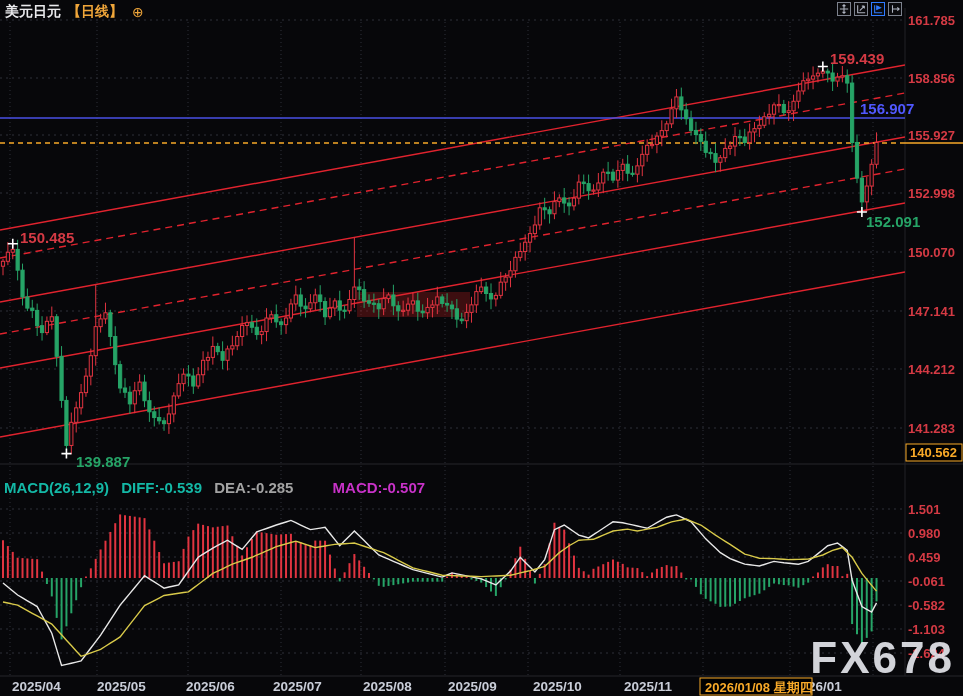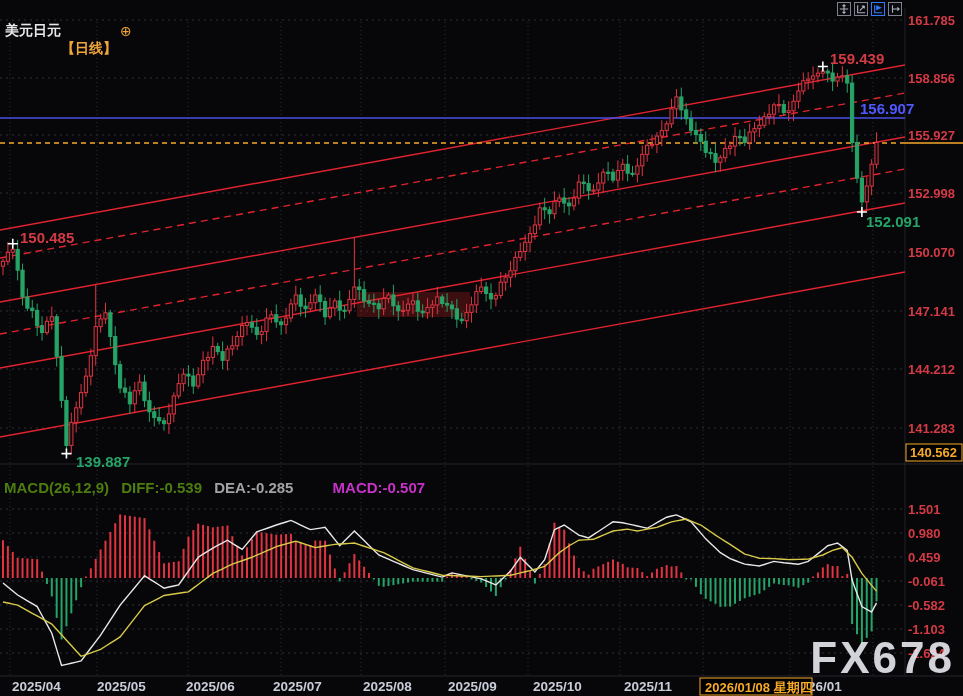--- a/index.html
+++ b/index.html
@@ -1,30 +1,30 @@
 <!DOCTYPE html>
 <html><head>
 <meta charset="utf-8">
 <style>
   html,body{margin:0;padding:0;background:#07070a;}
   #app{position:relative;width:963px;height:696px;background:#07070a;overflow:hidden;
        font-family:"Liberation Sans","DejaVu Sans",sans-serif;}
   #chart{position:absolute;left:0;top:0;}
-  .hdr{position:absolute;left:5px;top:3px;font-size:14px;font-weight:bold;z-index:5;display:flex;align-items:center;gap:0;}
+  .hdr{position:absolute;left:5px;top:3px;font-size:14px;font-weight:bold;z-index:5;display:flex;align-items:center;gap:6px;}
   .hdr .t1{color:#e9e9ec;}
-  .hdr .t2{color:#f0a63a;margin-top:37px;}
+  .hdr .t2{color:#f0a63a;}
   .hdr .plus{color:#f0a63a;font-weight:normal;font-size:14px;margin-left:3px;}
   .tools{position:absolute;top:2px;left:837px;display:flex;gap:3px;z-index:6;}
   .tbtn{width:14px;height:14px;border:1px solid #7d828e;background:#0a0a0d;padding:0;display:flex;
         align-items:center;justify-content:center;cursor:pointer;box-sizing:border-box;}
   .tbtn.active{border-color:#2f7bff;}
   .tbtn svg{display:block;}
   .macdhdr{position:absolute;left:4px;top:479px;font-size:15px;font-weight:bold;z-index:5;}
   .macdhdr span{margin-right:8px;}
-  .mh-main{color:#4d7c0f;text-align:center;}
+  .mh-main{color:#14b8a6;text-align:center;}
   .mh-dea{color:#a3a3a3;}
   .mh-macd{color:#c832c8;margin-left:27px;}
   .watermark{position:absolute;right:8px;bottom:16px;font-size:44px;font-weight:bold;
              color:rgba(228,229,235,0.92);letter-spacing:3px;z-index:4;line-height:1;text-align:right;}
 </style>
 </head>
 <body>
 
 <div id="app">
 

